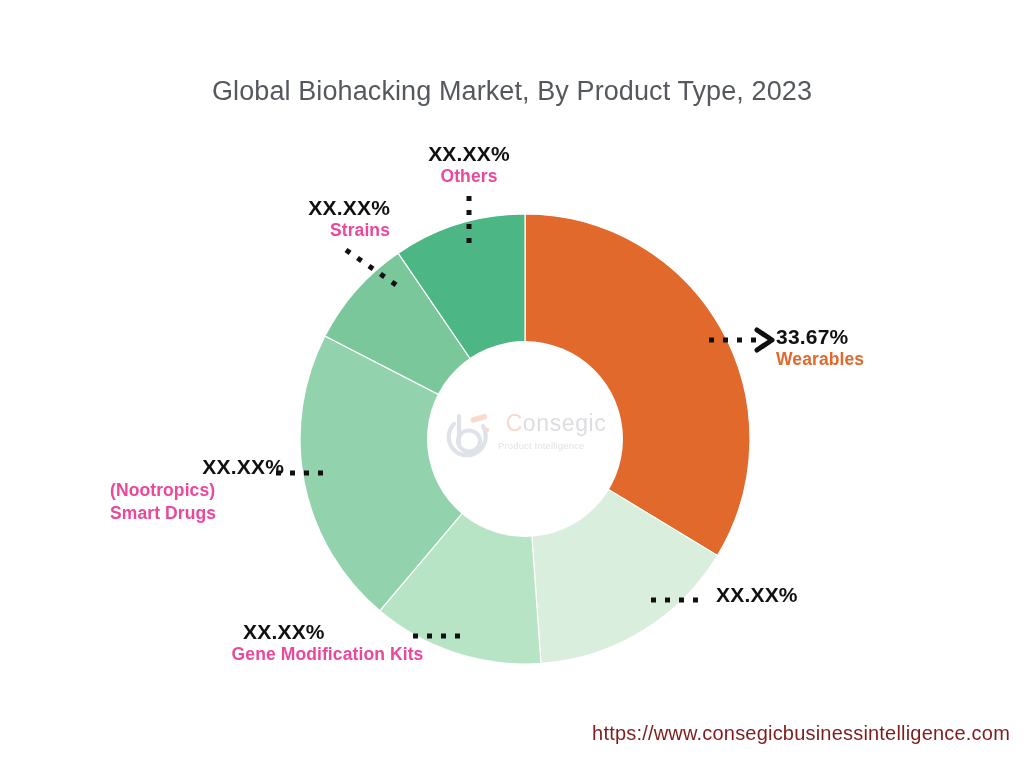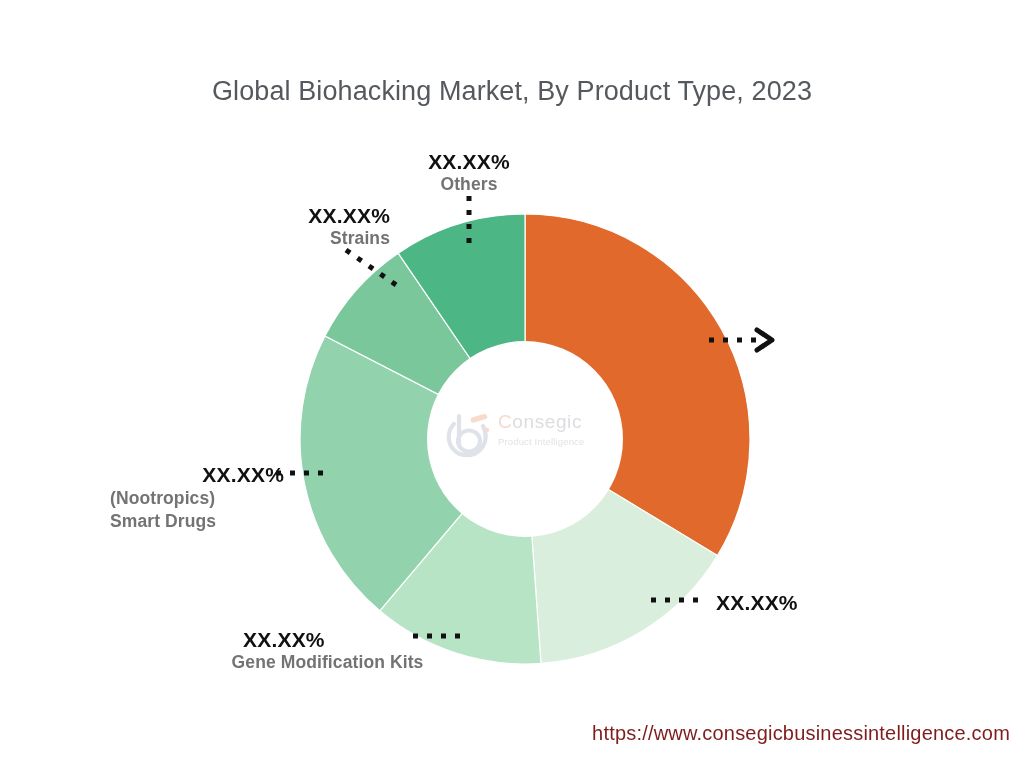--- a/index.html
+++ b/index.html
@@ -61,51 +61,51 @@
     width: 50px;
     height: 50px;
   }
   #wm-text {
     position: absolute;
     left: 62px;
     top: 14px;
     width: 116px;
   }
   #wm-name {
-    font-size: 19px;
+    font-size: 23px;
     color: #c8c9ce;
     letter-spacing: 0.6px;
     line-height: 1;
+    text-align: center;
   }
   #wm-name .c-accent { color: #f0c3ad; }
   #wm-sub {
     font-size: 9.5px;
     color: #cfd0d5;
     letter-spacing: 0.15px;
     margin-top: 5px;
     white-space: nowrap;
   }
 
   
   .callout {
     position: absolute;
     line-height: 1.16;
     white-space: nowrap;
-    margin-top: 8px;
   }
   .callout .pct {
     font-size: 21px;
     font-weight: bold;
     color: #111111;
     letter-spacing: 0.2px;
   }
   .callout .name {
     font-size: 17.5px;
     font-weight: bold;
-    color: #737373;
+    color: #ec4899;
     letter-spacing: 0.1px;
   }
   .callout .name.accent { color: #e2692c; }
   .callout .name.two-line { line-height: 1.28; }
 
   .ta-left   { text-align: left; }
   .ta-right  { text-align: right; }
   .ta-center { text-align: center; }
 
   
@@ -200,16 +200,20 @@
 
   <div class="callout ta-center" id="callout-genekits">
     <div class="pct ta-left" style="padding-left:68px">XX.XX%</div>
     <div class="name">Gene Modification Kits</div>
   </div>
 
   <div class="callout ta-left" id="callout-implants">
     <div class="pct" style="padding-left:44px">XX.XX%</div>
   </div>
 
+  <div class="callout ta-left" id="callout-wearables">
+    <div class="pct">33.67%</div>
+    <div class="name accent">Wearables</div>
+  </div>
 
   <div id="footer-url">https://www.consegicbusinessintelligence.com</div>
 
 </div>
 
 </body></html>

